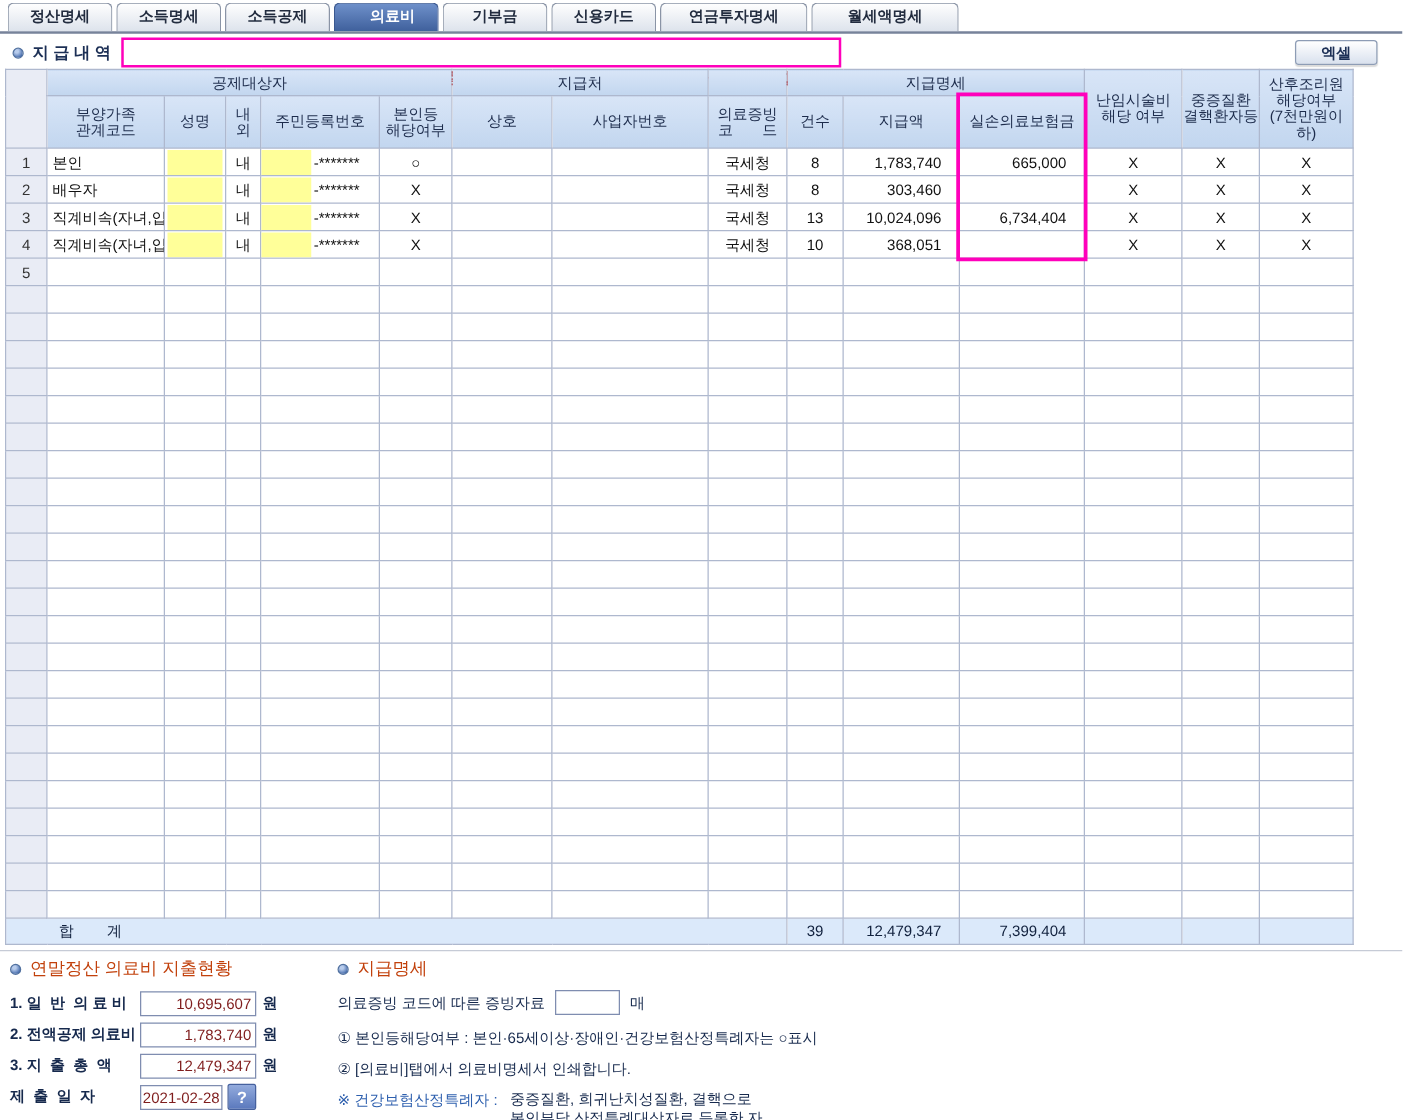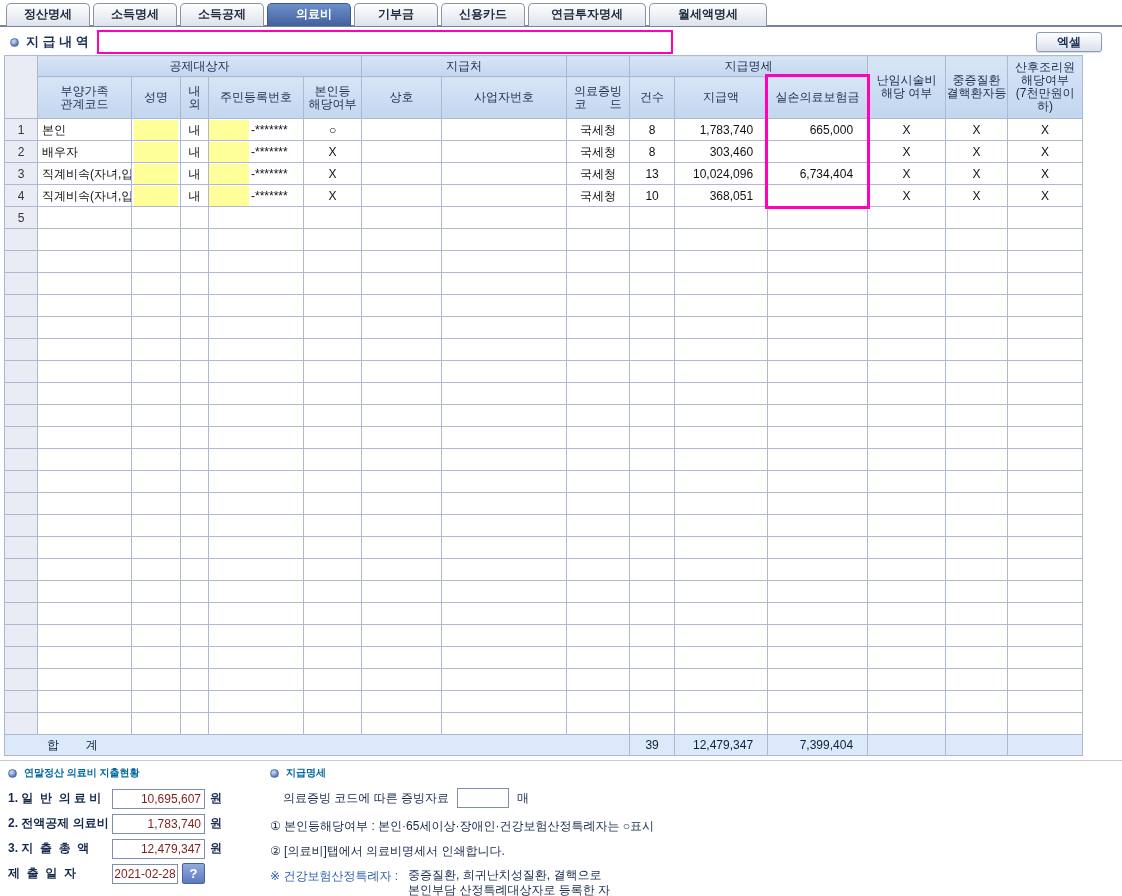--- a/index.html
+++ b/index.html
@@ -1,20 +1,20 @@
 <!DOCTYPE html>
 <html><head>
 <meta charset="utf-8">
 <style>
   * { margin:0; padding:0; box-sizing:border-box; }
   html,body { width:1122px; height:896px; background:#fff;
     font-family:"Liberation Sans","DejaVu Sans",sans-serif; overflow:hidden; }
 
   
-  .tabbar { height:27px; display:flex; align-items:center; gap:3px;
+  .tabbar { height:27px; display:flex; align-items:flex-end; gap:3px;
     padding:3px 0 0 6px; border-bottom:2px solid #77839a; background:#fff; }
   .tab { height:23px; width:84px; line-height:20px; text-align:center;
     font-size:12px; font-weight:bold; color:#222c3f;
     border:1px solid #8a94a6; border-bottom:none; border-radius:5px 5px 0 0;
     background:linear-gradient(#fefefe,#dde3ec); cursor:default; }
   .tab.wide { width:118px; }
   .tab.active { background:linear-gradient(#6e90ca,#3f609c); color:#fff;
     border-color:#3a5890;padding-left:10px; }
 
   
@@ -61,39 +61,39 @@
 
   .hl-box { position:absolute; left:761px; top:19px; width:105px; height:135px;
     border:3px solid #ff00bb; pointer-events:none; }
 
   .divider { border-top:1px solid #c6cbd6; margin:4px 0 3px 0; }
 
   
   .bottom { display:flex; padding:2px 6px 0 8px; }
   .sec-title { display:flex; align-items:center; margin-bottom:6px; }
   .sec-title .bullet { margin-left:0; }
-  .sec-title span { font-size:10px; font-weight:bold; color:#0369a1;
+  .sec-title span { font-size:14px; font-weight:normal; color:#c2410c;
     white-space:pre; }
   .summary { width:254px; flex:0 0 auto; }
   .f-row { display:flex; align-items:center; height:25px; }
   .f-label { width:104px; font-size:12px; font-weight:bold; color:#16294d;
     white-space:pre; }
   .f-input { width:93px; height:20px; border:1px solid #7f8db0;
     font-size:12px; text-align:right; padding-right:3px; color:#7f1d1d;
     font-family:inherit; background:#fff; }
   .f-input.date { text-align:center; padding-right:0; width:66px; }
   .f-unit { margin-left:5px; font-size:12px; color:#16294d; font-weight:bold; }
   .help-btn { margin-left:4px; width:23px; height:21px; border:1px solid #46619e;
     border-radius:2px; background:linear-gradient(#93abdd,#5b79bd);
     color:#fff; font-weight:bold; font-size:13px; cursor:pointer;
     font-family:inherit; }
 
   .attach { padding-left:8px; }
   .a-line1 { display:flex; align-items:center; height:24px; font-size:12px;
-    color:#16294d;margin-left:13px; }
+    color:#16294d; }
   .a-input { width:52px; height:20px; border:1px solid #7f8db0; margin:0 8px;
     font-size:12px; text-align:center; font-family:inherit; }
   .a-note { font-size:12px; color:#16294d; margin-top:8px; white-space:pre; }
   .a-note3 { display:flex; margin-top:8px; font-size:12px; }
   .a-note3 .lbl { color:#2d5fae; white-space:pre; }
   .a-note3 .desc { margin-left:10px; color:#16294d; line-height:15px;
     white-space:pre; }
 </style>
 </head>
 <body>

